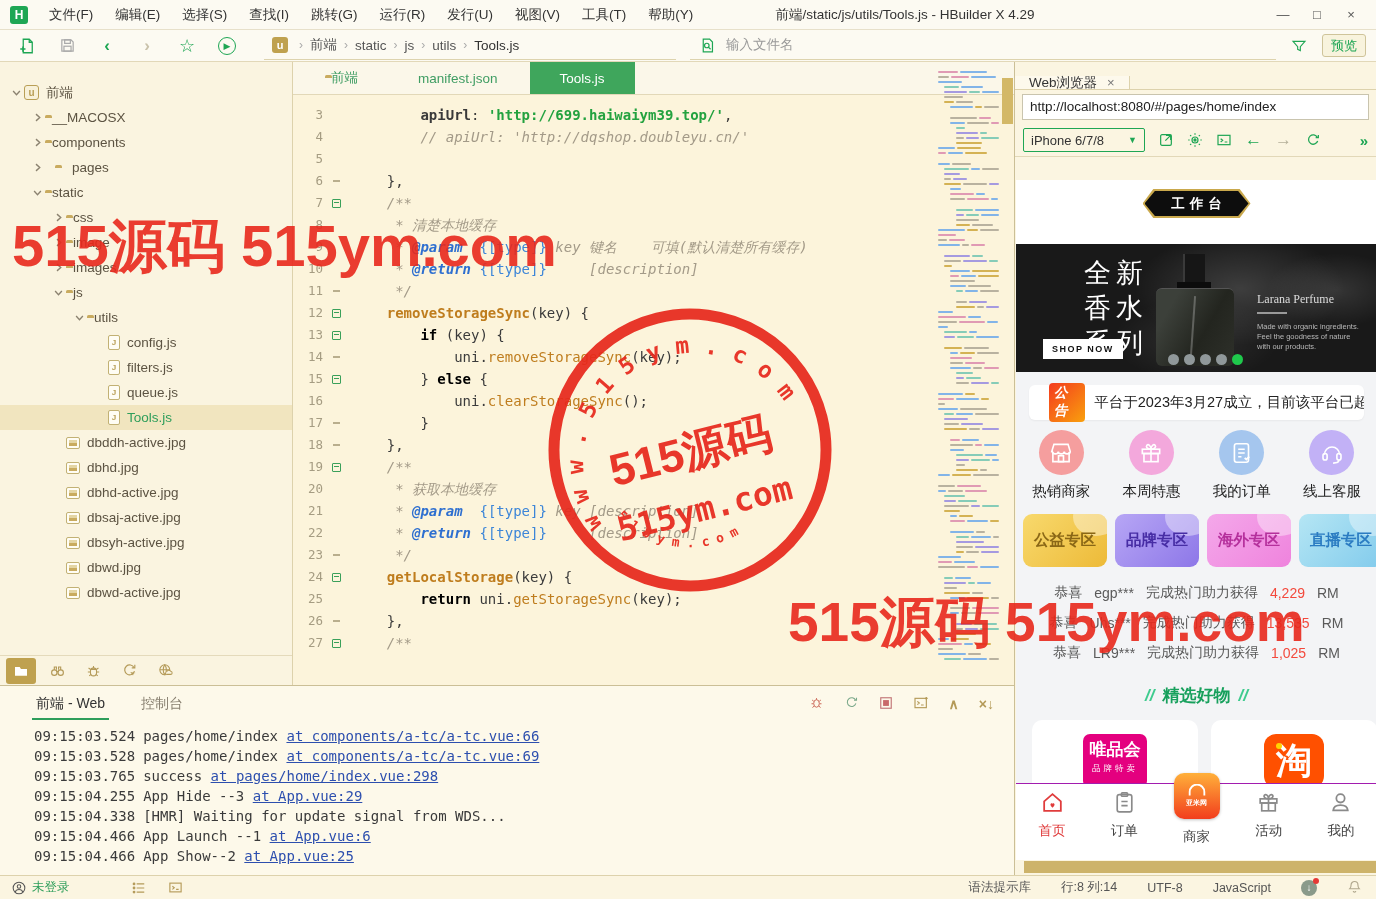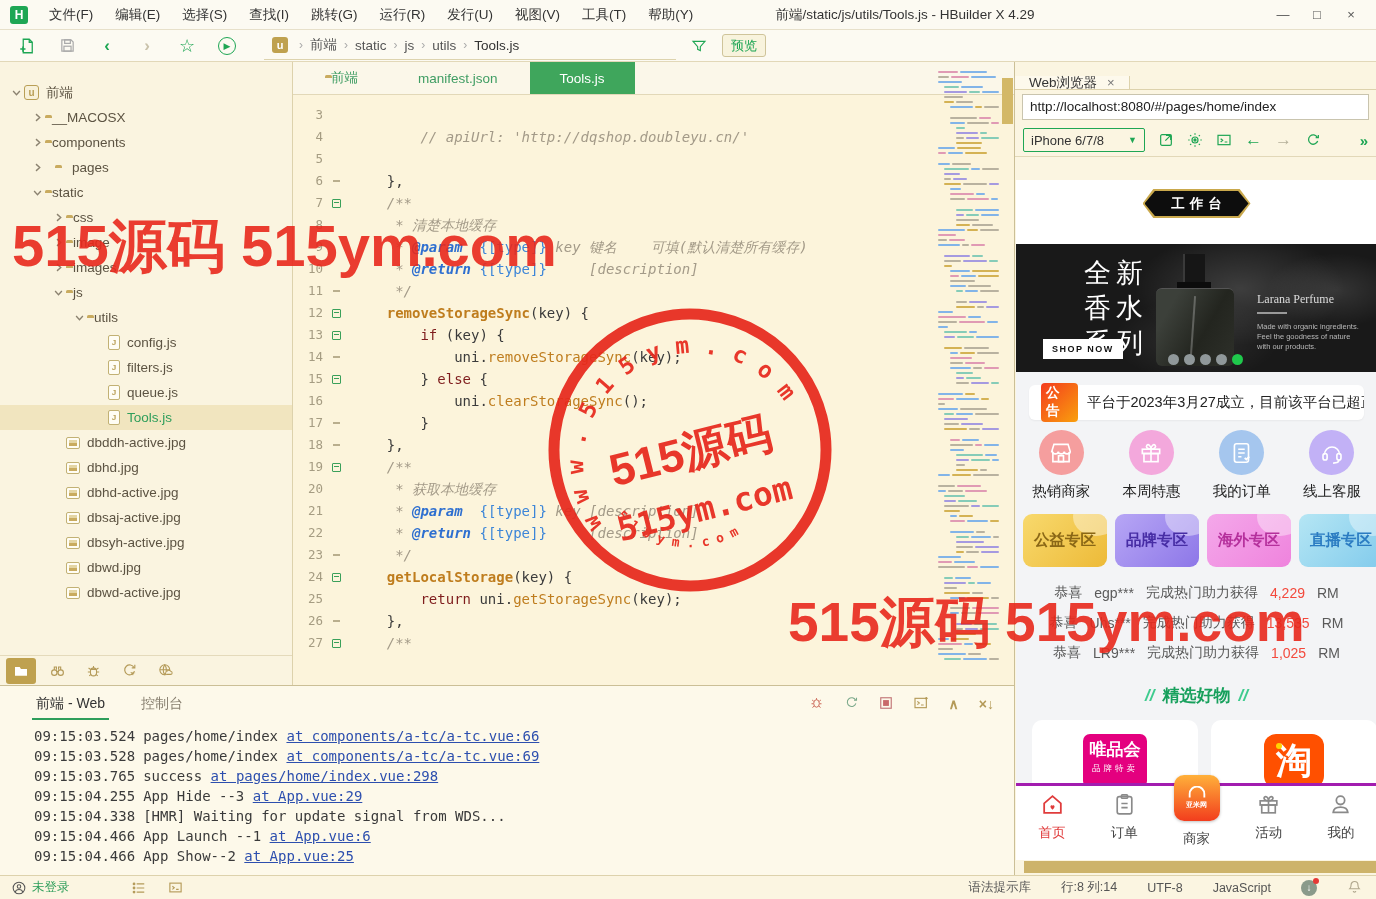--- a/index.html
+++ b/index.html
@@ -56,21 +56,21 @@
   .etab.active{margin-left:16px;background:#3fa65c;color:#fff;padding:0 30px;}
   #code{position:absolute;left:0;top:33px;right:80px;bottom:0;padding-top:9px;font-family:"DejaVu Sans Mono",monospace;font-size:14px;overflow:hidden;}
   .crow{display:flex;height:22px;line-height:22px;}
   .cnum{flex:0 0 34px;text-align:right;color:#a59c82;font-size:12.5px;padding-right:4px;}
   .cfold{flex:0 0 18px;display:flex;align-items:center;justify-content:center;}
   .fold-box{width:9px;height:9px;border:1px solid #3aa05a;border-radius:1px;background:linear-gradient(#3aa05a,#3aa05a) center/5px 1.4px no-repeat;}
   .fold-dash{width:7px;height:1.5px;background:#b9ae8d;}
   .ctext{white-space:pre;padding-left:8px;}
   .cs-p{color:#3b3b3b}.cs-pr{color:#3a3a3a;font-weight:bold}.cs-s{color:#23a23f;font-weight:bold}
   .cs-c{color:#a39a88;font-style:italic}.cs-t{color:#2e6fd0;font-style:italic;font-weight:bold}
-  .cs-ty{color:#3d86d8}.cs-k{color:#7f1d1d;font-weight:normal}.cs-f{color:#bf7d1e;font-weight:bold}.cs-m{color:#bf7d1e}
+  .cs-ty{color:#3d86d8}.cs-k{color:#000000;font-weight:bold}.cs-f{color:#bf7d1e;font-weight:bold}.cs-m{color:#bf7d1e}
   #minimap{position:absolute;right:15px;top:3px;width:64px;bottom:4px;overflow:hidden;}
   .mm-row{display:flex;gap:2px;margin-bottom:3px;}
   .mm-b{height:2px;border-radius:1px;}
   #ed-scroll{position:absolute;right:0;top:0;width:13px;bottom:0;}
   #ed-thumb{position:absolute;left:1px;right:1px;top:16px;height:46px;background:#d3b867;}
 
   
   #console{position:absolute;left:0;top:685px;width:1014px;height:190px;background:#fdf9ea;border-top:1px solid #cbbf96;}
   #console-header{height:36px;display:flex;align-items:center;}
   .con-tab{margin-left:36px;font-size:14px;color:#8a8272;position:relative;height:36px;line-height:34px;}
@@ -117,21 +117,21 @@
   #bottle-neck{position:absolute;left:161px;top:38px;width:34px;height:6px;background:#0c0c0c;}
   #bottle-body{position:absolute;left:140px;top:44px;width:78px;height:78px;background:linear-gradient(120deg,#3c403a 20%,#23251f 60%,#2e302a);border-radius:6px;border-top:1px solid #555;}
   #bottle-line{position:absolute;left:176px;top:52px;width:2px;height:60px;background:rgba(255,255,255,.25);transform:rotate(4deg);}
   #bn-brand{position:absolute;left:241px;top:48px;color:#ddd;font-size:12px;font-family:"Liberation Serif",serif;}
   #bn-brand-line{position:absolute;left:241px;top:68px;width:30px;height:2px;background:#999;}
   #bn-desc{position:absolute;left:241px;top:78px;width:105px;color:#b9b9b9;font-size:7.5px;line-height:10px;}
   #bn-dots{position:absolute;left:152px;bottom:7px;display:flex;gap:5px;}
   .bn-dot{width:11px;height:11px;border-radius:50%;background:#90989a;}
   #ph-body{position:absolute;left:0;top:214px;width:361px;height:411px;background:#f3f4f6;}
   #notice{position:absolute;left:13px;top:13px;right:13px;height:35px;background:#fff;border-radius:6px;display:flex;align-items:center;box-shadow:0 1px 2px rgba(0,0,0,.05);}
-  #notice-badge{margin-left:12px;background:linear-gradient(135deg,#f43b1e,#f9a00d);color:#fff;font-size:13.5px;font-weight:bold;border-radius:4px;padding:1px 7px 2px 5px;}
+  #notice-badge{margin-left:20px;background:linear-gradient(135deg,#f43b1e,#f9a00d);color:#fff;font-size:13.5px;font-weight:bold;font-style:italic;border-radius:4px;padding:1px 7px 2px 5px;}
   #notice-text{margin-left:9px;font-size:14.5px;color:#222;white-space:nowrap;overflow:hidden;}
   #quick-grid{position:absolute;left:0;top:58px;width:361px;display:flex;}
   .ql{flex:1;display:flex;flex-direction:column;align-items:center;}
   .ql-circle{width:45px;height:45px;border-radius:50%;display:flex;align-items:center;justify-content:center;}
   .ql-label{margin-top:7px;font-size:14.5px;color:#222;}
   #zones{position:absolute;left:7px;top:142px;width:354px;display:flex;gap:8px;}
   .zone{position:relative;flex:0 0 84px;height:53px;border-radius:9px;display:flex;align-items:center;justify-content:center;font-size:15.5px;font-weight:bold;overflow:hidden;}
   .zone .glare{position:absolute;right:-12px;top:-16px;width:46px;height:38px;background:rgba(255,255,255,.4);border-radius:50%;}
   #congrats{position:absolute;left:0;top:206px;width:361px;}
   .cg-row{height:30px;display:flex;align-items:center;justify-content:center;gap:12px;font-size:14px;color:#5a5a5a;}
@@ -139,21 +139,21 @@
   #featured{position:absolute;left:0;top:312px;width:361px;text-align:center;font-size:17px;font-weight:bold;color:#17a05c;}
   #featured .sl{color:#3ecb8e;font-style:italic;margin:0 8px;}
   .brand-card{position:absolute;top:348px;height:100px;background:#fff;border-radius:10px;display:flex;align-items:flex-start;justify-content:center;}
   #bcard1{left:16px;width:166px;}
   #bcard2{left:195px;width:166px;}
   #wph-logo{margin-top:14px;width:64px;height:54px;background:#e4007f;border-radius:7px;color:#fff;text-align:center;}
   #wph-logo .n1{font-size:17px;font-weight:bold;line-height:26px;margin-top:3px;}
   #wph-logo .n2{font-size:8.5px;letter-spacing:3px;}
   #tb-logo{margin-top:14px;width:60px;height:54px;background:#ff5000;border-radius:12px;color:#fff;font-size:36px;font-weight:bold;text-align:center;line-height:54px;position:relative;}
   #tb-logo i{position:absolute;left:12px;top:9px;width:6px;height:6px;background:#ffd400;border-radius:50%;}
-  #ph-tabbar{position:absolute;left:0;top:625px;width:361px;height:57px;background:#fff;border-top:3px solid #a21caf;display:flex;z-index:3;}
+  #ph-tabbar{position:absolute;left:0;top:625px;width:361px;height:57px;background:#fff;border-top:1px solid #a21caf;display:flex;z-index:3;}
   .pt{flex:1;position:relative;display:flex;flex-direction:column;align-items:center;padding-top:6px;}
   .pt-label{margin-top:3px;font-size:13.5px;color:#444;}
   .pt.active .pt-label{color:#e03c3c;}
   #mc-icon{position:absolute;left:50%;transform:translateX(-50%);top:-11px;width:46px;height:46px;border-radius:10px;background:linear-gradient(180deg,#ffb03a,#f23d1d);display:flex;flex-direction:column;align-items:center;justify-content:center;box-shadow:0 1px 3px rgba(0,0,0,.25);}
   #mc-icon .mc-t{color:#fff;font-size:7px;font-weight:bold;}
   .pt.center .pt-label{margin-top:38px;}
   #ph-strip{position:absolute;left:0;top:682px;width:361px;height:20px;background:#fff;}
   #ph-hscroll{position:absolute;left:0;top:702px;width:361px;height:15px;background:#fbf5e1;}
   #ph-hthumb{position:absolute;left:8px;top:1px;right:0;height:12px;background:#cdb36a;}
 
@@ -219,20 +219,30 @@
           <span class="bc-sep">›</span>
           <span>static</span>
           <span class="bc-sep">›</span>
           <span>js</span>
           <span class="bc-sep">›</span>
           <span>utils</span>
           <span class="bc-sep">›</span>
           <span style="color: rgb(51, 51, 51);">Tools.js</span>
         </span>
     </div>
+    <div id="searchbox">
+      <span class="tb-ic" style="margin-left:4px">
+        <svg width="17" height="17" viewBox="0 0 24 24" fill="none" stroke="#1ea654" stroke-width="1.7">
+            <path d="M6 3h9l4 4v14H6z"></path>
+            <circle cx="11" cy="12" r="3.2"></circle>
+            <path d="M13.3 14.3l3 3"></path>
+          </svg>
+      </span>
+      <span id="search-ph">输入文件名</span>
+    </div>
     <span id="filter-ic" class="tb-ic">
       <svg width="16" height="16" viewBox="0 0 24 24" fill="none" stroke="#1ea654" stroke-width="1.7">
           <path d="M3 5h18l-7 8v6l-4-2v-4z"></path>
         </svg>
     </span>
     <div id="preview-btn">预览</div>
   </div>
 
   <div id="workspace">
     <aside id="sidebar">
@@ -429,20 +439,21 @@
             <span>manifest.json</span>
           </div>
           <div class="etab active">
             <span>Tools.js</span>
           </div>
         </div>
       <div id="code">
           <div class="crow">
             <span class="cnum">3</span>
             <span class="cfold"></span>
+            <span class="ctext"><span class="cs-pr">        apiUrl</span><span class="cs-p">: </span><span class="cs-s">'http://699.haiwaiym39.top/'</span><span class="cs-p">,</span></span>
           </div>
           <div class="crow">
             <span class="cnum">4</span>
             <span class="cfold"></span>
             <span class="ctext"><span class="cs-c">        // apiUrl: 'http://dqshop.doubleyu.cn/'</span></span>
           </div>
           <div class="crow">
             <span class="cnum">5</span>
             <span class="cfold"></span>
             <span class="ctext"></span>

